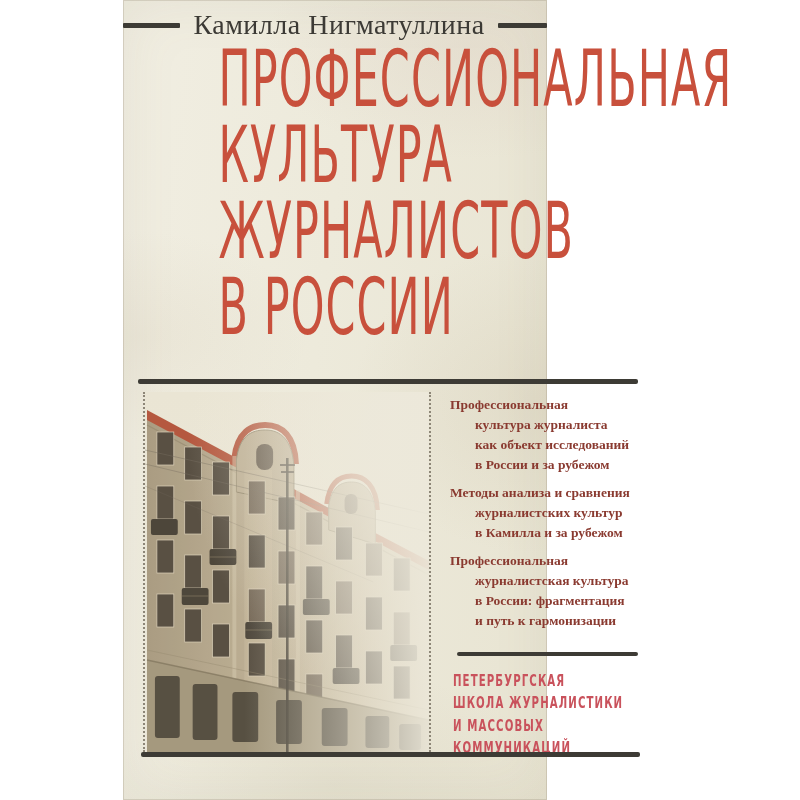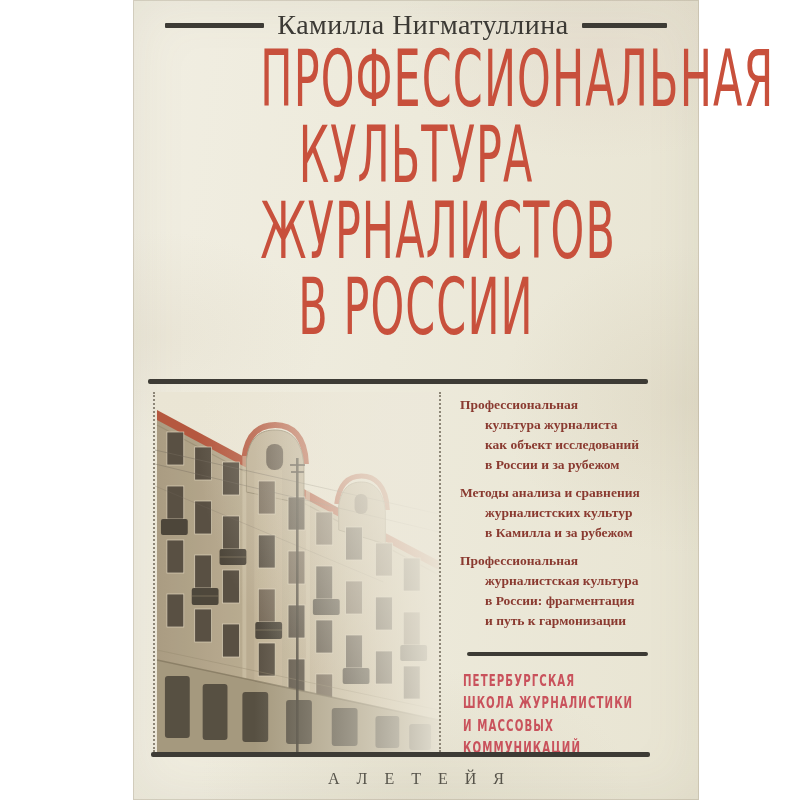--- a/index.html
+++ b/index.html
@@ -4,21 +4,21 @@
 <style>
   html,body{margin:0;padding:0;}
   body{
     width:800px;height:800px;background:#ffffff;
     font-family:"DejaVu Sans",sans-serif;overflow:hidden;
   }
   .page{position:relative;width:800px;height:800px;background:#ffffff;}
 
   
   .cover{
-    position:absolute;left:133px;top:0;width:566px;height:800px;box-sizing:border-box;
+    position:absolute;left:123px;top:0;width:424px;height:800px;box-sizing:border-box;
     background:
       radial-gradient(ellipse 300px 160px at 82% 6%, rgba(216,200,188,.30), transparent 70%),
       radial-gradient(ellipse 260px 220px at 97% 50%, rgba(206,196,172,.30), transparent 70%),
       radial-gradient(ellipse 240px 150px at 4% 42%, rgba(212,202,180,.22), transparent 70%),
       radial-gradient(ellipse 300px 160px at 50% 98%, rgba(205,198,175,.25), transparent 72%),
       linear-gradient(97deg,#f1eee2 0%,#edeadb 45%,#e8e4d2 100%);
     box-shadow: inset 0 0 0 1px rgba(150,140,120,.28), inset 0 0 55px rgba(128,116,92,.10);
   }
 
   
@@ -230,16 +230,15 @@
 и путь к гармонизации</p>
     </div>
 
     <div class="school-rule"></div>
     <div class="school">ПЕТЕРБУРГСКАЯ
 ШКОЛА ЖУРНАЛИСТИКИ
 И МАССОВЫХ КОММУНИКАЦИЙ</div>
 
     <div class="hr hr-bottom"></div>
 
-    <div class="publisher">АЛЕТЕЙЯ</div>
 
   </div>
 </div>
 
 </body></html>

